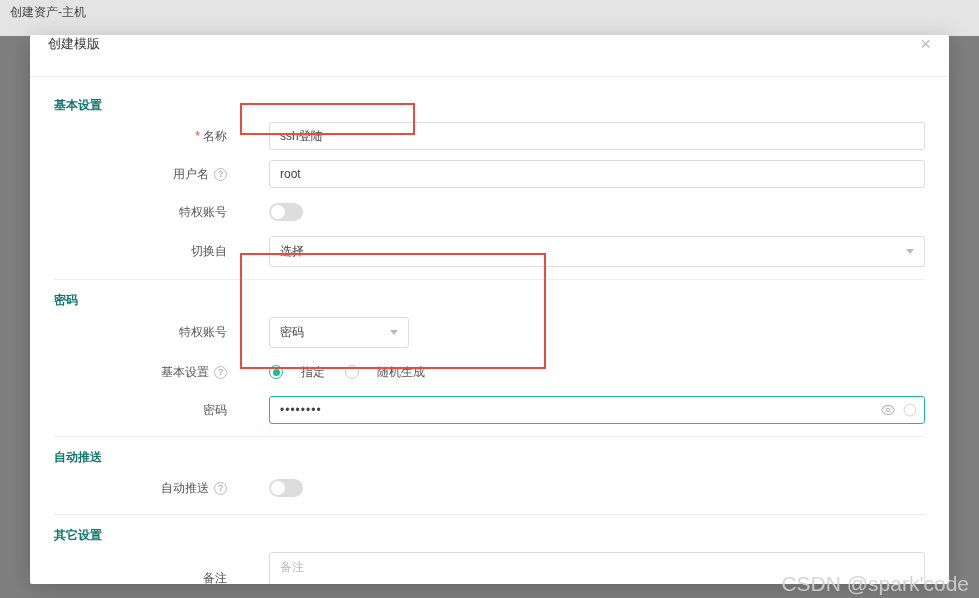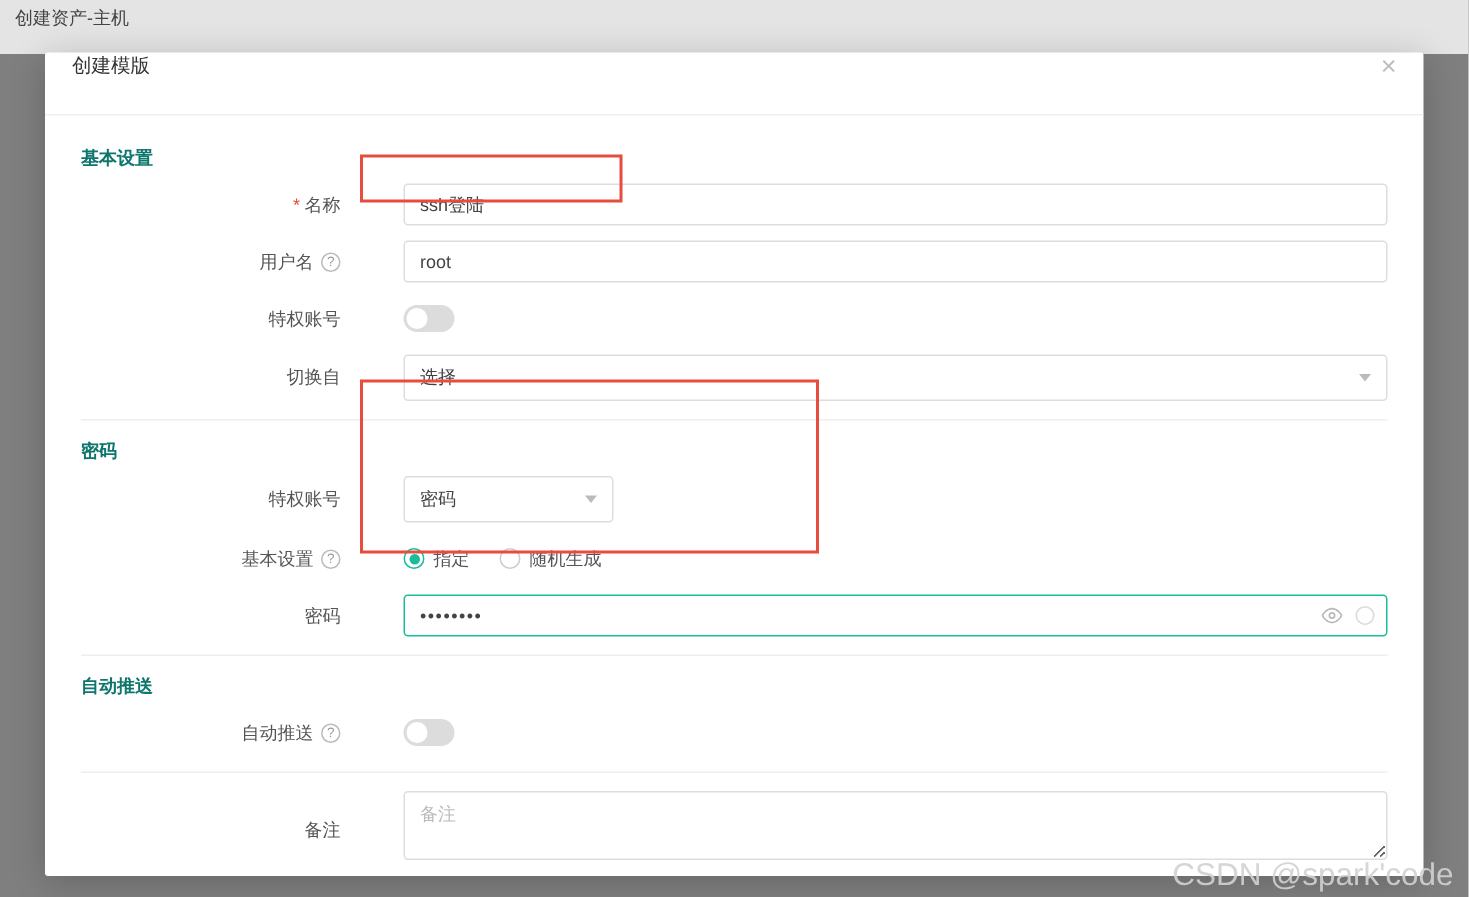--- a/index.html
+++ b/index.html
@@ -125,21 +125,21 @@
       cursor: pointer;
     }
     .toggle-knob {
       position: absolute;
       top: 2px; left: 2px;
       width: 14px; height: 14px;
       background: #fff;
       border-radius: 50%;
     }
     .radio-group { display: flex; gap: 20px; align-items: center; }
-    .radio-item { display: flex; align-items: center; gap: 6px; font-size: 12px; color: #555; cursor: pointer; }
+    .radio-item { display: flex; align-items: center; gap: 18px; font-size: 12px; color: #555; cursor: pointer; }
     .radio-circle {
       width: 14px; height: 14px;
       border: 1px solid #ccc;
       border-radius: 50%;
       display: flex;
       align-items: center;
       justify-content: center;
     }
     .radio-circle.selected {
       border-color: #1abc9c;
@@ -328,20 +328,21 @@
       </div>
       <div class="control-col">
         <div class="toggle">
             <div class="toggle-knob"></div>
           </div>
       </div>
     </div>
 
     <hr class="hr">
 
+    <div class="section-title">其它设置</div>
 
     <div class="form-row" style="align-items:center">
       <div class="label-col" style="padding-top:6px">
         <span>备注</span>
       </div>
       <div class="control-col">
         <textarea class="textarea-input" placeholder="备注" style=""></textarea>
       </div>
     </div>
 

